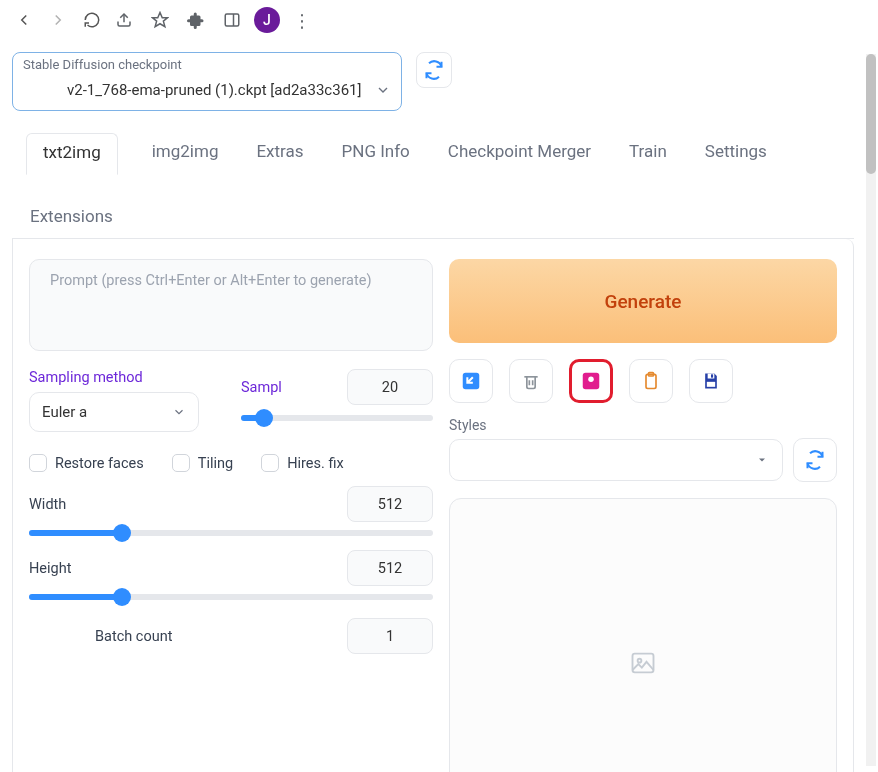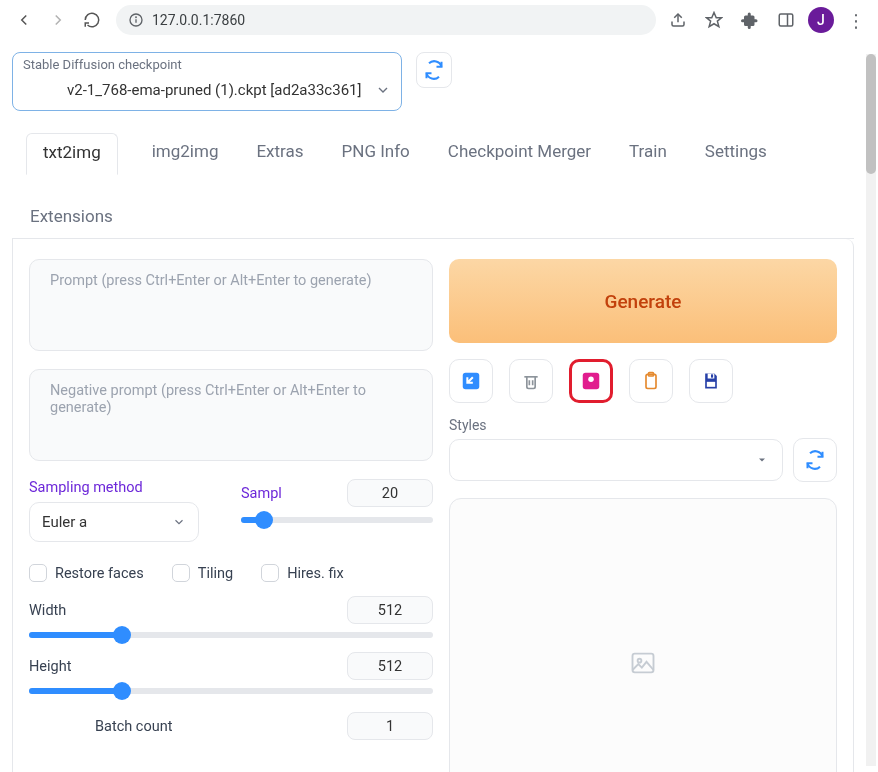--- a/index.html
+++ b/index.html
@@ -51,21 +51,21 @@
 .styles-block { margin-top: 12px; }
 .styles-label { font-size: 14px; color:#6b7280; }
 .styles-row { display:flex; gap: 10px; margin-top: 4px; align-items:center; }
 .styles-select { flex:1; height: 42px; border:1px solid #e5e7eb; border-radius:10px; background:#fff; display:flex; align-items:center; justify-content:flex-end; padding-right:14px; cursor:pointer; }
 
 
 .ctrl-row { display:flex; gap: 20px; margin-top: 16px; }
 .ctrl-col { flex:1; }
 .ctrl-label { font-size: 14.5px; color: #6d28d9; margin-bottom: 6px; display:block; }
 .select-box { width: 170px; height: 40px; border:1px solid #e5e7eb; border-radius:10px; display:flex; align-items:center; justify-content:space-between; padding:0 12px; cursor:pointer; font-size:15px; color:#333; }
-.num-box { width: 86px; height: 28px; border:1px solid #e5e7eb; border-radius:8px; display:flex; align-items:center; justify-content:center; font-size:14.5px; color:#333; background:#f9fafb; }
+.num-box { width: 86px; height: 36px; border:1px solid #e5e7eb; border-radius:8px; display:flex; align-items:center; justify-content:center; font-size:14.5px; color:#333; background:#f9fafb; }
 .slider { flex:1; height: 6px; background:#e5e7eb; border-radius:3px; position:relative; cursor:pointer; }
 .slider .fill { position:absolute; left:0; top:0; bottom:0; background:#2f8dff; border-radius:3px; }
 .slider .thumb { position:absolute; top:50%; transform:translate(-50%,-50%); width:18px; height:18px; border-radius:50%; background:#2f8dff; }
 
 .check-row { display:flex; gap: 28px; margin-top: 22px; }
 .chk { display:flex; align-items:center; gap: 8px; font-size:14.5px; color:#374151; cursor:pointer; }
 .chk-box { width:18px; height:18px; border:1.5px solid #d1d5db; border-radius:5px; background:#fff; }
 
 .wh-row { margin-top: 14px; }
 .wh-label { font-size:14.5px; color:#374151; }
@@ -90,30 +90,20 @@
     <svg viewBox="0 0 24 24" fill="none" stroke="currentColor" stroke-width="2">
         <path d="M9 6l6 6-6 6"></path>
       </svg>
   </button>
   <button class="nav-btn">
     <svg viewBox="0 0 24 24" fill="none" stroke="currentColor" stroke-width="2">
         <path d="M3 12a9 9 0 1 1 3 6.7"></path>
         <path d="M3 21v-5h5"></path>
       </svg>
   </button>
-  <div class="url-bar">
-    <span class="info-icon">
-      <svg width="16" height="16" viewBox="0 0 24 24" fill="none" stroke="#5f6368" stroke-width="2">
-          <circle cx="12" cy="12" r="9"></circle>
-          <line x1="12" y1="11" x2="12" y2="16"></line>
-          <circle cx="12" cy="8" r="0.5" fill="#5f6368"></circle>
-        </svg>
-    </span>
-    <span>127.0.0.1:7860</span>
-  </div>
   <div class="right-icons">
     <span class="icon">
       <svg width="18" height="18" viewBox="0 0 24 24" fill="none" stroke="#5f6368" stroke-width="2">
           <path d="M4 14v4a2 2 0 0 0 2 2h12a2 2 0 0 0 2-2v-4"></path>
           <path d="M7 9l5-5 5 5"></path>
           <line x1="12" y1="4" x2="12" y2="15"></line>
         </svg>
     </span>
     <span class="icon">
       <svg width="18" height="18" viewBox="0 0 24 24" fill="none" stroke="#5f6368" stroke-width="2">
@@ -174,23 +164,20 @@
       <div class="tab">Settings</div>
       <div class="tab" style="flex-basis:100%;margin-top:-6px;">Extensions</div>
     </div>
 
     <div class="panel noborder">
 
       <div class="left-col">
         <div class="prompt-box">
           <span>Prompt (press Ctrl+Enter or Alt+Enter to generate)</span>
         </div>
-        <div class="prompt-box">
-          <span>Negative prompt (press Ctrl+Enter or Alt+Enter to generate)</span>
-        </div>
 
         <div class="ctrl-row">
           <div class="ctrl-col">
             <span class="ctrl-label">Sampling method</span>
             <div class="select-box">
               <span>Euler a</span>
               <svg width="14" height="14" viewBox="0 0 24 24" fill="none" stroke="#6b7280" stroke-width="2">
                   <path d="M6 9l6 6 6-6"></path>
                 </svg>
             </div>

